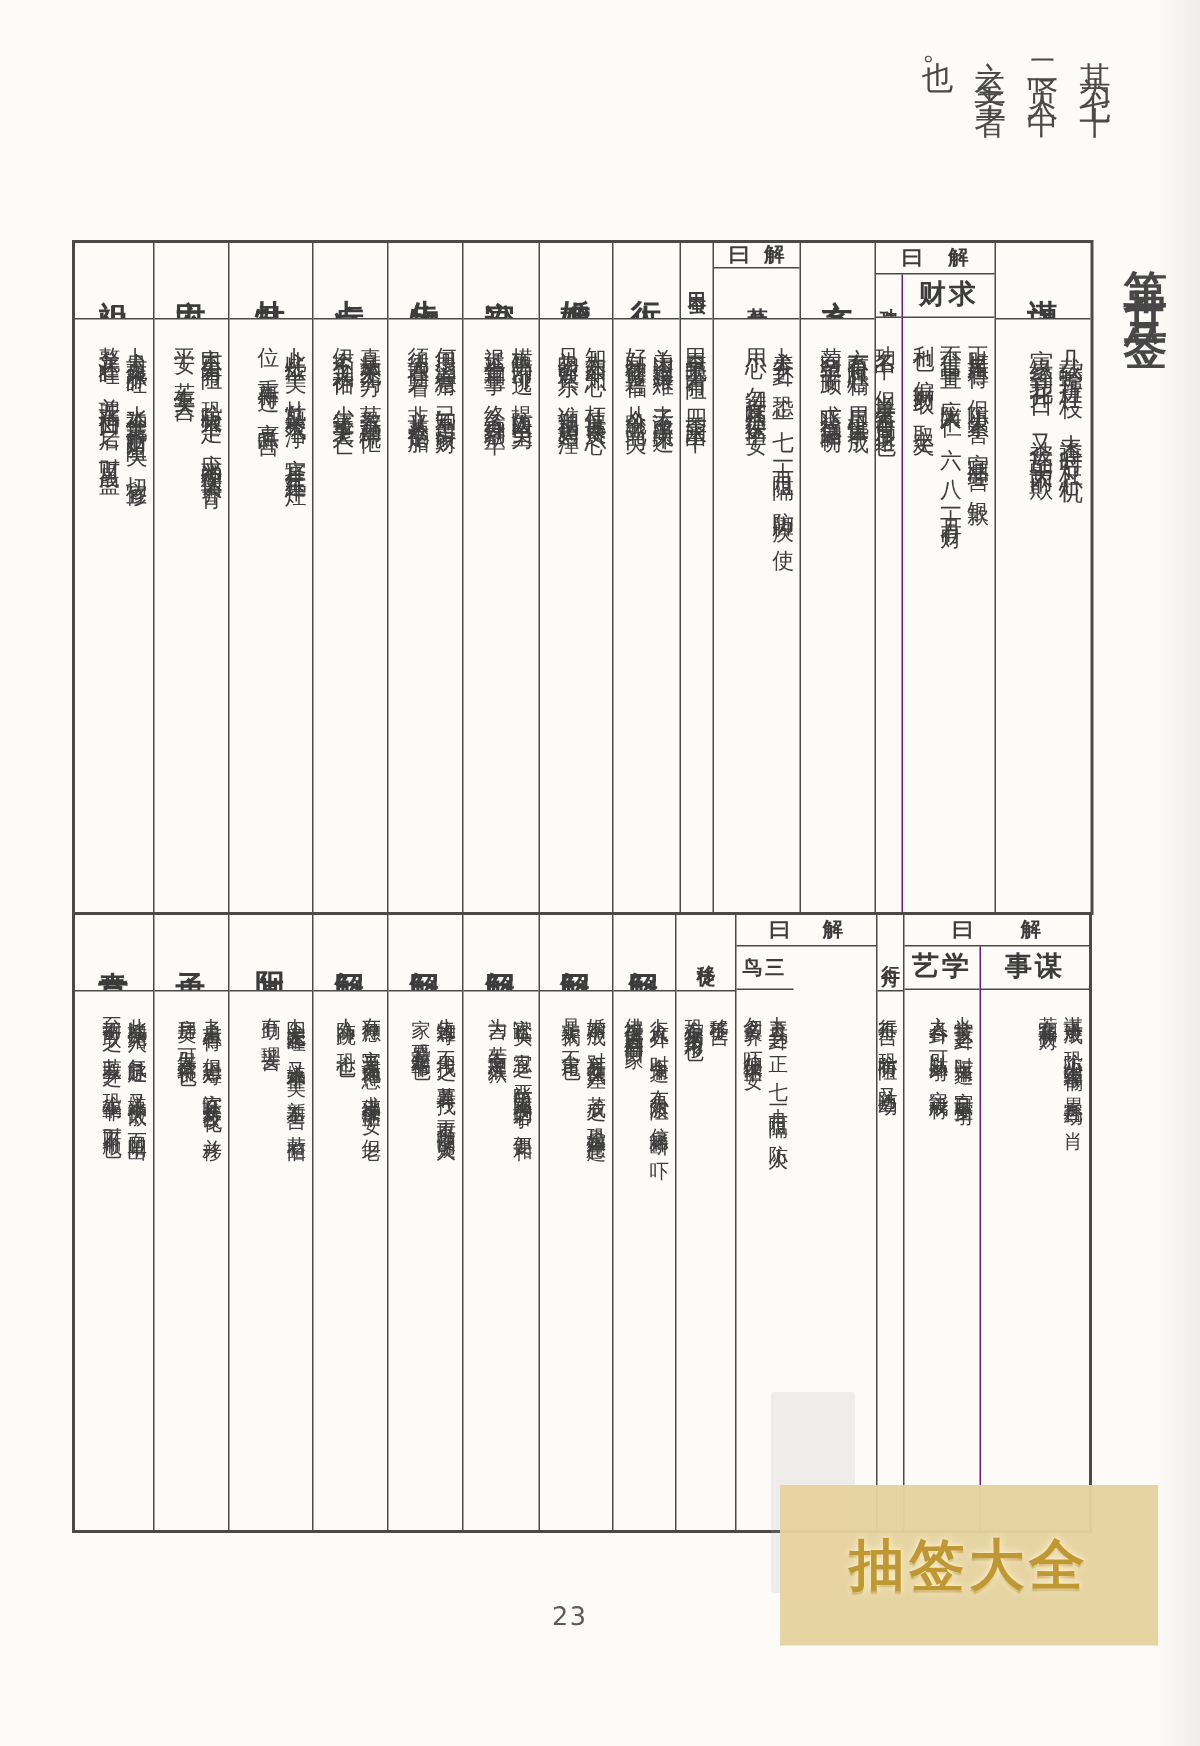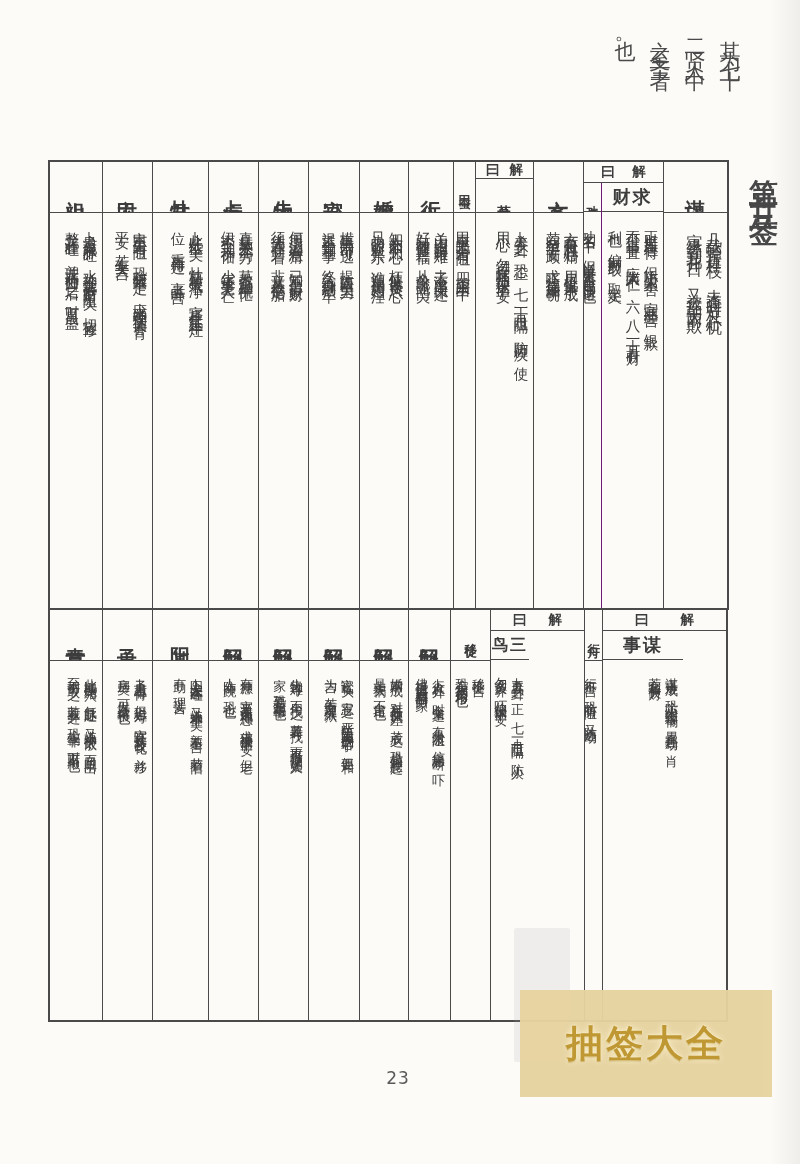--- a/index.html
+++ b/index.html
@@ -56,21 +56,21 @@
   .grp .h-small{font-size:12px;}
   
   .wt0{width:52px}.wt1{width:50px}.wt2{width:56px}.wt3{width:50px}.wt4{width:50px}
   .wt5{width:51px}.wt6{width:49px}.wt7{width:45px}.wt8{width:22px}.wt9{width:58px}
   .wt10{width:50px}.wt11{width:17px}.wt12{width:62px}.wt13{width:64px}
   .wb0{width:52px}.wb1{width:50px}.wb2{width:56px}.wb3{width:50px}.wb4{width:50px}
   .wb5{width:51px}.wb6{width:49px}.wb7{width:42px}.wb8{width:40px}.wb9{width:38px}
   .wb10{width:55px}.wb11{width:18px}.wb12{width:55px}.wb13{width:80px}
   
   .page-number{
-    position:absolute;left:368px;top:1068px;width:60px;text-align:center;
+    position:absolute;left:368px;top:1068px;width:60px;text-align:left;
     font-size:17px;color:#5a5a5a;letter-spacing:1px;
   }
   .faint-stamp{
     position:absolute;left:514px;top:928px;width:56px;height:134px;
     background:rgba(170,170,170,0.16);border-radius:2px;
   }
   .watermark{
     position:absolute;left:520px;top:990px;width:252px;height:107px;
     background:#e7d3a0;opacity:0.96;
     display:flex;align-items:center;justify-content:center;
@@ -350,21 +350,21 @@
     </div>
 
     <div class="grp" style="width:94px">
       <div class="grp-strip">
         <span>曰</span>
         <span>解</span>
       </div>
       <div class="grp-cols">
         <div class="col wb9">
           <div class="col-header">
-              <span class="h-horiz" style="font-size:16px">鸟三</span>
+              <span class="h-horiz" style="font-size:13px">鸟三</span>
             </div>
           <div class="col-body">
             <div class="vline">卜养三鸟之卦　正　七　十一月阻隔　防小人</div>
             <div class="vline">勿贪多养　吓伯公保佑平安</div>
           </div>
         </div>
       </div>
     </div>
 
     <div class="col wb11">
@@ -375,20 +375,29 @@
         <div class="vline">行舟不吉　恐防有阻　又防遭劫</div>
       </div>
     </div>
 
     <div class="grp" style="width:124px">
       <div class="grp-strip">
         <span>曰</span>
         <span>解</span>
       </div>
       <div class="grp-cols">
+        <div class="col wb12">
+          <div class="col-header">
+              <span class="h-horiz">艺学</span>
+            </div>
+          <div class="col-body">
+            <div class="vline">卜学技艺之卦　时运未通　宜自己窗下学习</div>
+            <div class="vline">之人合卦　可以从师学习　定能成材</div>
+          </div>
+        </div>
         <div class="col wb13">
           <div class="col-header">
               <span class="h-horiz">事谋</span>
             </div>
           <div class="col-body">
             <div class="vline">谋事难成　恐防小人生端寄祸　累害耗劫　肖</div>
             <div class="vline">惹官非和失财</div>
           </div>
         </div>
       </div>

